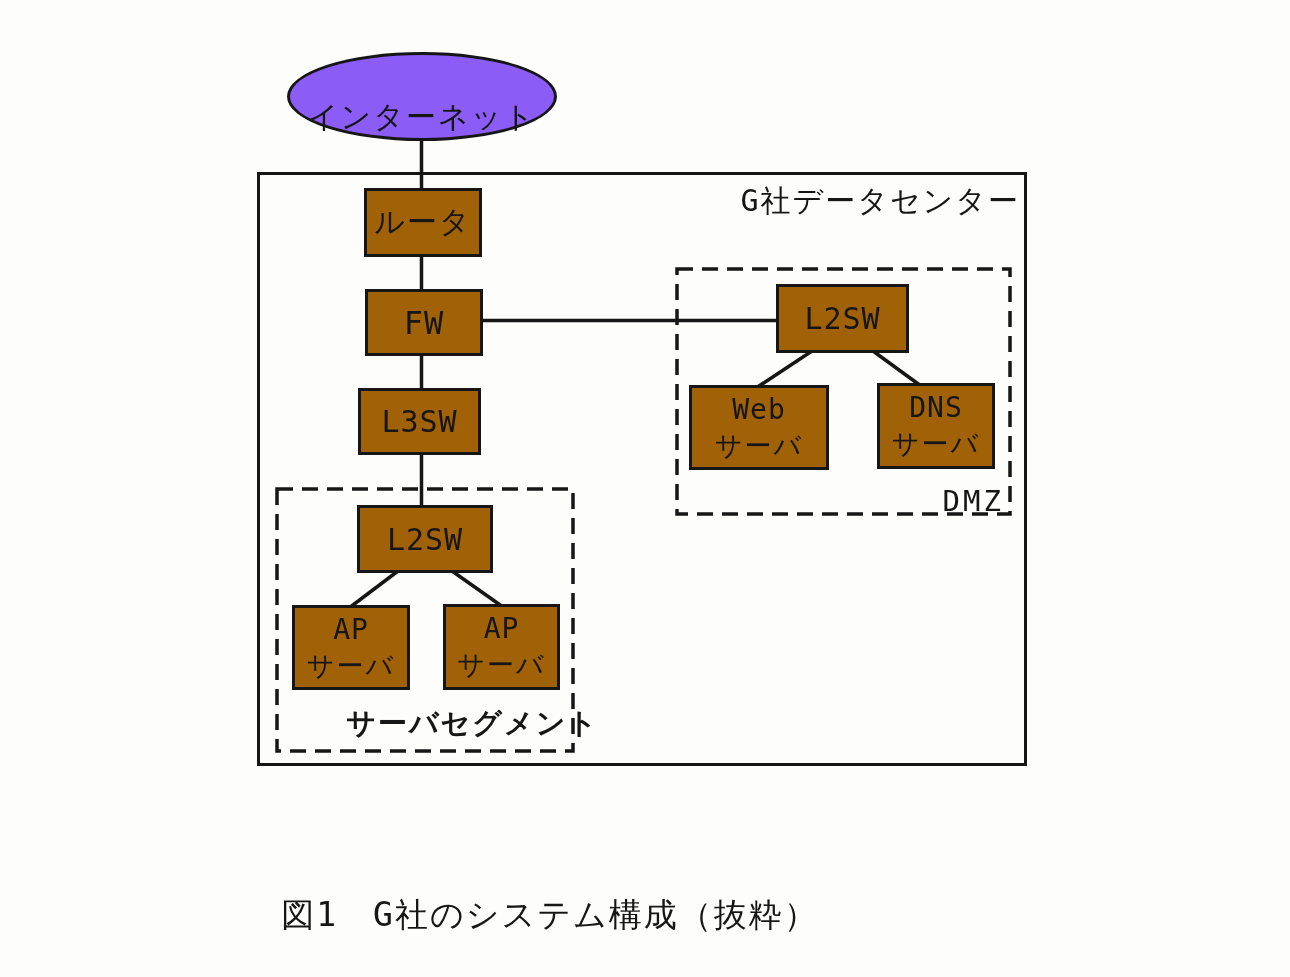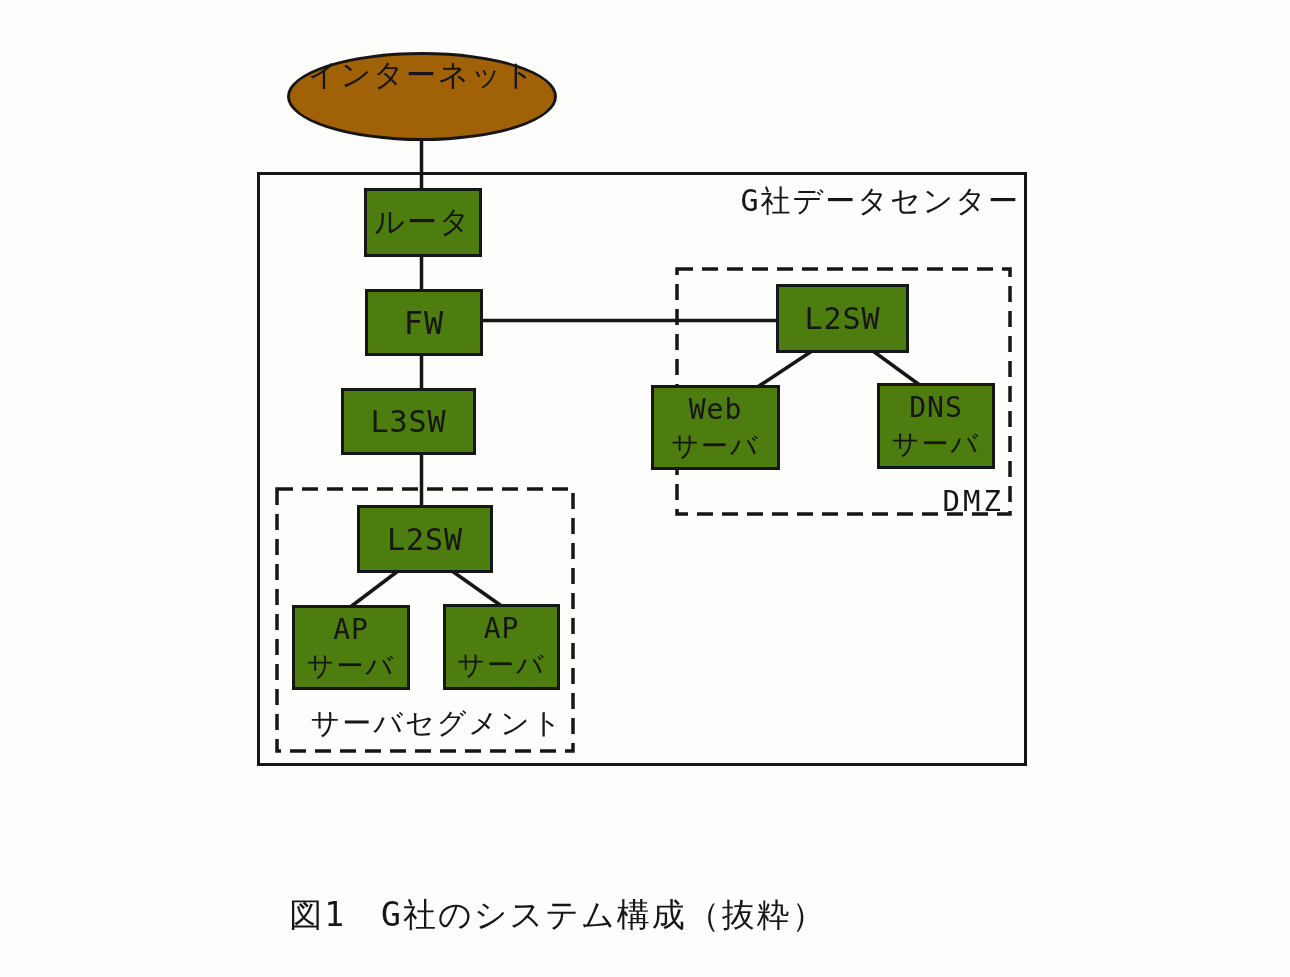--- a/index.html
+++ b/index.html
@@ -9,32 +9,32 @@
   }
   .canvas{
     position:relative;
     width:1290px;height:977px;
     background:#fdfdfc;
     overflow:hidden;
   }
   .wires{position:absolute;left:0;top:0;width:1290px;height:977px;}
   .node{
     position:absolute;
-    background:#4d7c0f;
+    background:#a16207;
     border:3px solid #161616;
     display:flex;flex-direction:column;align-items:center;justify-content:center;
     text-align:center;
     box-sizing:border-box;
   }
   .ellipse{
     position:absolute;
-    background:#a16207;
+    background:#8b5cf6;
     border:3px solid #161616;
     border-radius:50%;
-    display:flex;align-items:flex-start;justify-content:center;
+    display:flex;align-items:flex-end;justify-content:center;
     box-sizing:border-box;
   }
   .outer-box{
     position:absolute;
     border:3px solid #161616;
     box-sizing:border-box;
     background:transparent;
   }
   .jp{letter-spacing:2px;}
   .latin{letter-spacing:1px;}
@@ -82,52 +82,52 @@
   <div class="lbl jp" style="left:700px;top:181px;width:320px;text-align:right;font-size:30px;">G社データセンター</div>
 
   <div class="node" style="left:364px;top:188px;width:118px;height:69px;">
     <span class="jp" style="font-size:30px;">ルータ</span>
   </div>
 
   <div class="node" style="left:365px;top:289px;width:118px;height:67px;">
     <span class="latin" style="font-size:32px;">FW</span>
   </div>
 
-  <div class="node" style="left:341px;top:388px;width:135px;height:67px;">
+  <div class="node" style="left:358px;top:388px;width:123px;height:67px;">
     <span class="latin" style="font-size:30px;">L3SW</span>
   </div>
 
   <div class="node" style="left:357px;top:505px;width:136px;height:68px;">
     <span class="latin" style="font-size:30px;">L2SW</span>
   </div>
 
   <div class="node" style="left:292px;top:605px;width:118px;height:85px;">
     <span class="l1 latin">AP</span>
     <span class="l2 jp">サーバ</span>
   </div>
 
   <div class="node" style="left:443px;top:604px;width:117px;height:86px;">
     <span class="l1 latin">AP</span>
     <span class="l2 jp">サーバ</span>
   </div>
 
-  <div class="lbl jp" style="left:275px;top:704px;width:324px;text-align:center;font-size:29px;">サーバセグメント</div>
+  <div class="lbl jp" style="left:275px;top:704px;width:324px;text-align:right;font-size:29px;font-weight:bold;">サーバセグメント</div>
 
   <div class="node" style="left:776px;top:284px;width:133px;height:69px;">
     <span class="latin" style="font-size:30px;">L2SW</span>
   </div>
 
-  <div class="node" style="left:651px;top:385px;width:129px;height:85px;">
+  <div class="node" style="left:689px;top:385px;width:140px;height:85px;">
     <span class="l1 latin">Web</span>
     <span class="l2 jp">サーバ</span>
   </div>
 
   <div class="node" style="left:877px;top:383px;width:118px;height:86px;">
     <span class="l1 latin">DNS</span>
     <span class="l2 jp">サーバ</span>
   </div>
 
   <div class="lbl latin" style="left:938px;top:476px;width:66px;text-align:right;font-size:29px;letter-spacing:3px;margin-top:8px;">DMZ</div>
 
 
-  <div class="caption-row jp" style="top:893px;font-size:33px;padding-left:8px;">図1　G社のシステム構成（抜粋）</div>
+  <div class="caption-row jp" style="top:893px;font-size:33px;">図1　G社のシステム構成（抜粋）</div>
 
 </div>
 
 </body></html>

